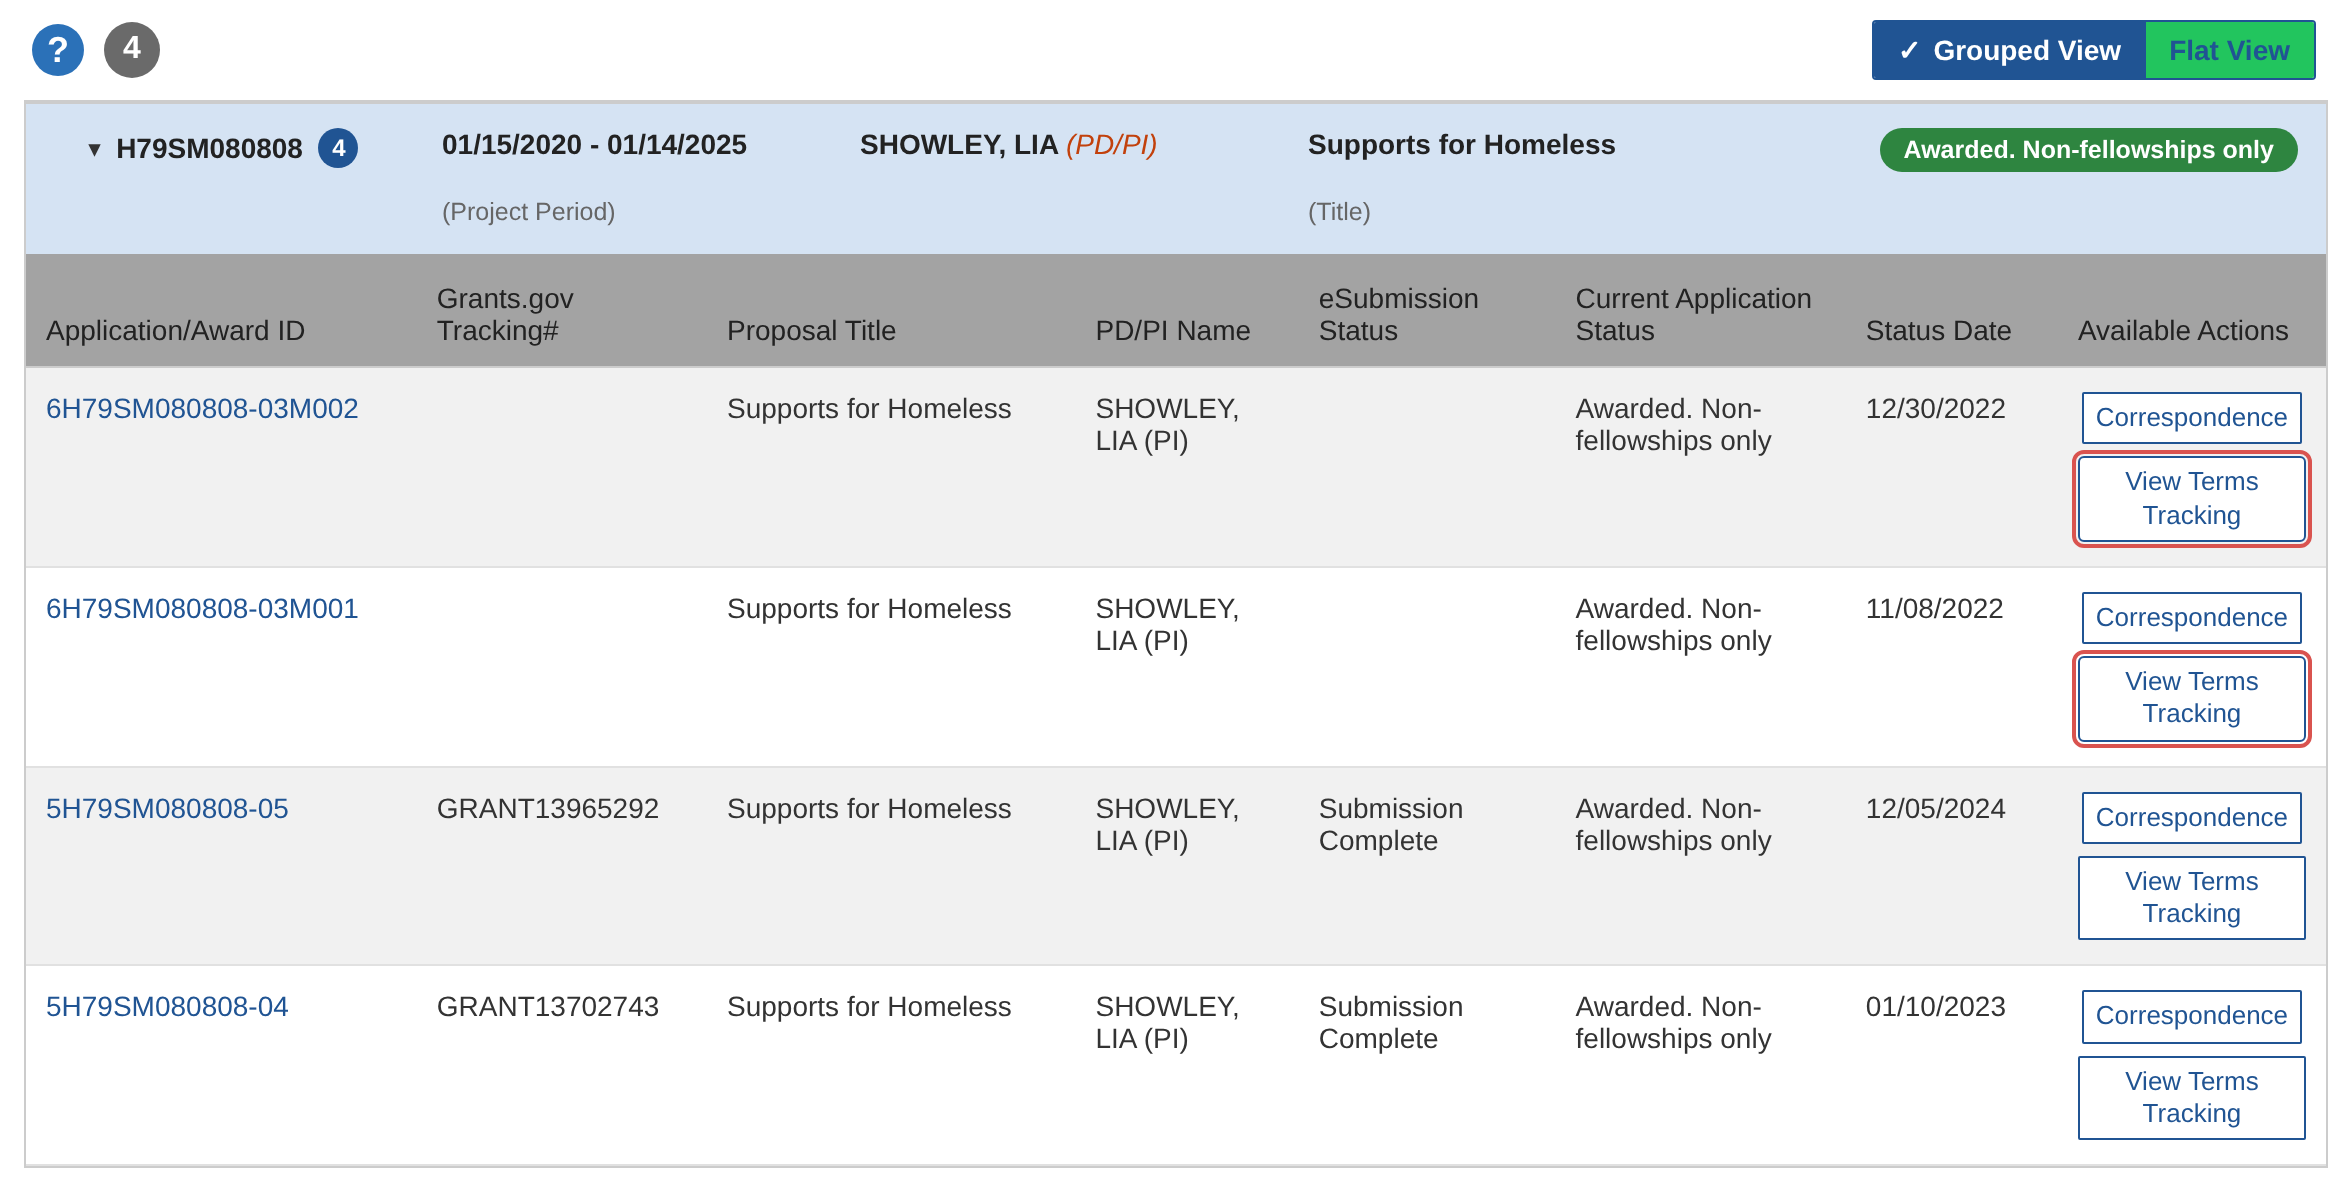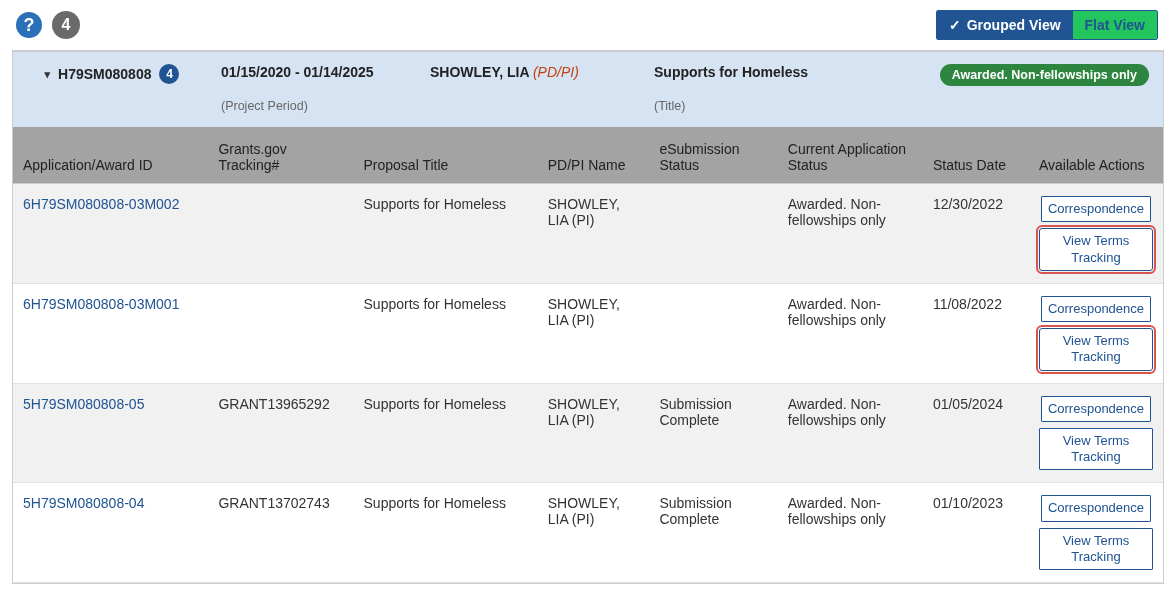--- a/index.html
+++ b/index.html
@@ -273,21 +273,21 @@
             </div>
           </td>
         </tr>
         <tr>
           <td><a class="link">5H79SM080808-05</a></td>
           <td>GRANT13965292</td>
           <td>Supports for Homeless</td>
           <td>SHOWLEY, LIA (PI)</td>
           <td>Submission Complete</td>
           <td>Awarded. Non-fellowships only</td>
-          <td>01/05/2024</td>
+          <td>12/05/2024</td>
           <td class="actions-cell">
             <div class="action-stack">
               <div class="action-btn">Correspondence</div>
               <div class="action-btn">View Terms Tracking</div>
             </div>
           </td>
         </tr>
         <tr>
           <td><a class="link">5H79SM080808-04</a></td>
           <td>GRANT13702743</td>

